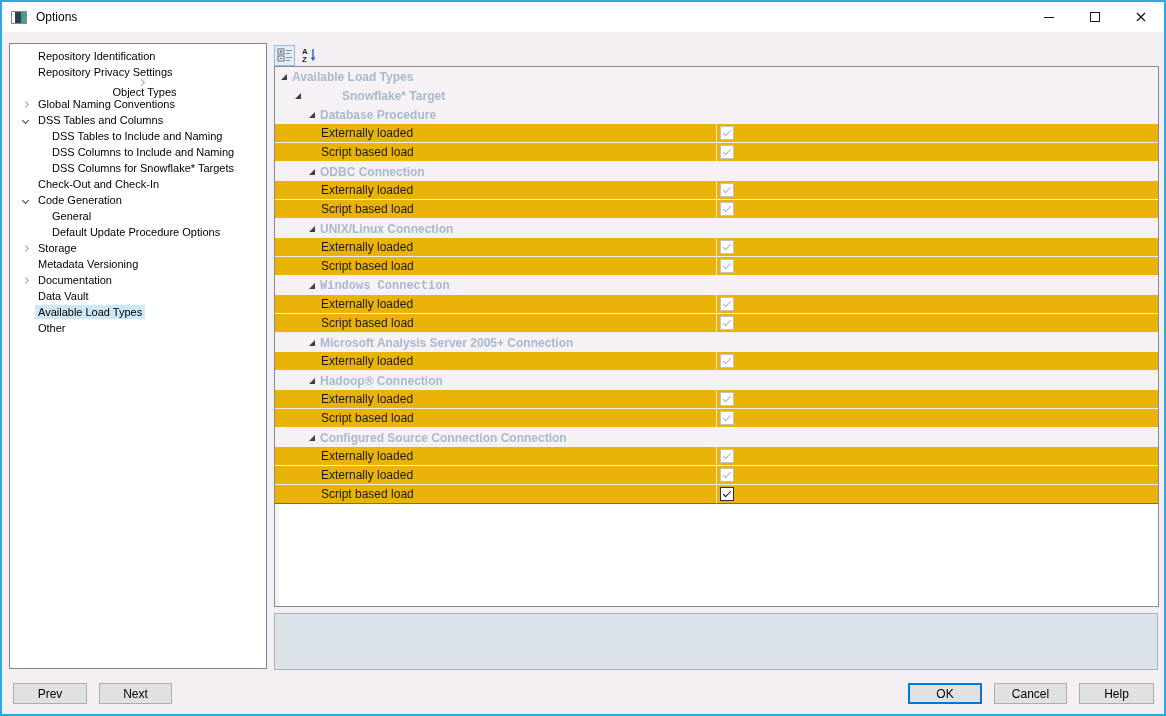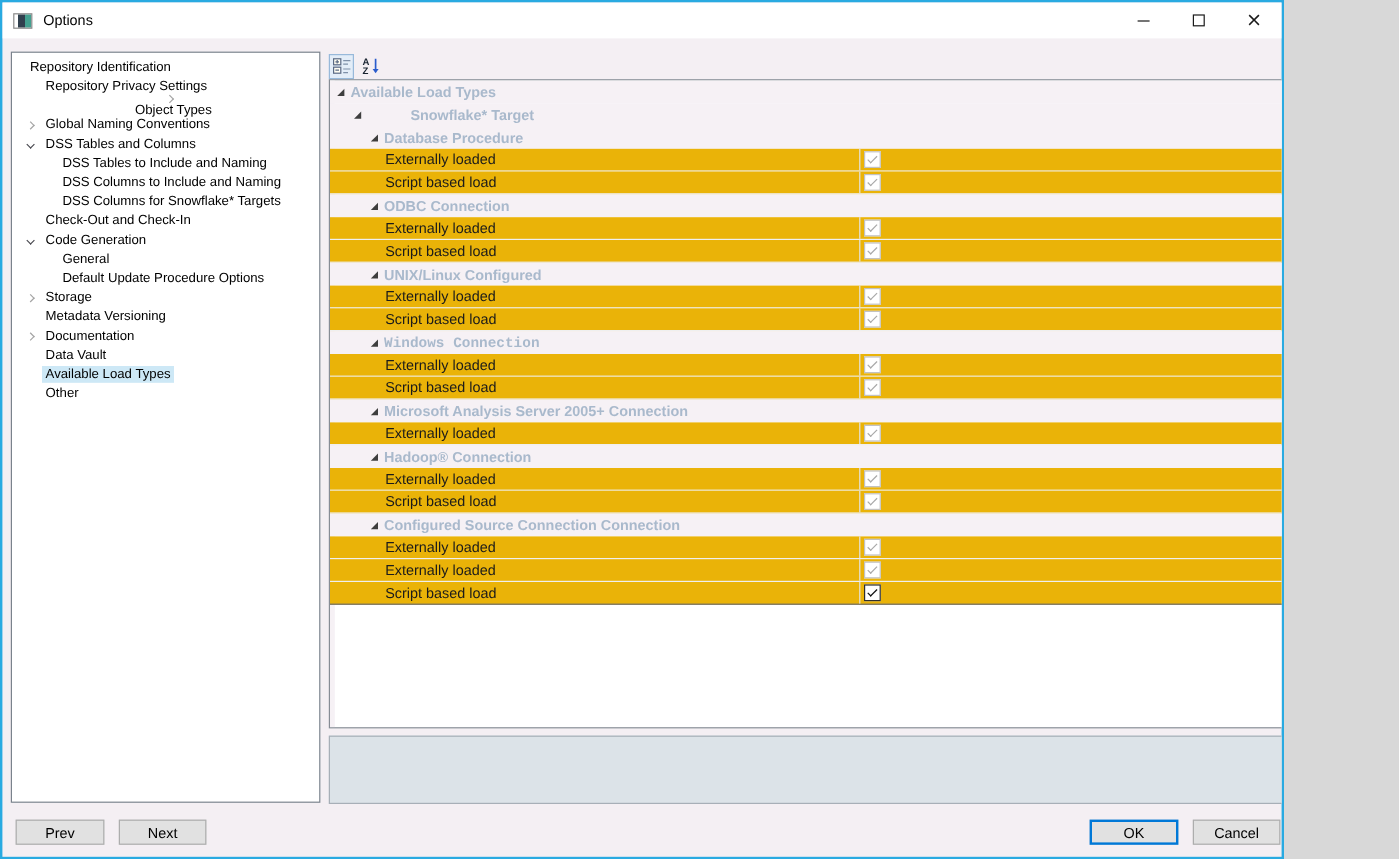--- a/index.html
+++ b/index.html
@@ -1,18 +1,18 @@
 <!DOCTYPE html>
 <html><head>
 <meta charset="utf-8">
 <style>
   html,body{margin:0;padding:0;background:#d8d8d8;}
   *{box-sizing:border-box;}
   .window{
-    position:relative;width:1070px;height:716px;
+    position:relative;width:1166px;height:716px;
     border:2px solid #29aae1;background:#f4eff3;
     font-family:"Liberation Sans",sans-serif;overflow:hidden;
   }
   
   .titlebar{position:absolute;left:0;top:0;right:0;height:30px;background:#ffffff;display:flex;align-items:center;}
   .app-icon{width:16px;height:13px;margin-left:9px;border:1px solid #8a8a8a;
     background:linear-gradient(90deg,#ffffff 0 3px,#31404e 3px 9px,#43a08f 9px 16px);}
   .title-text{margin-left:9px;font-size:12px;color:#000;}
   .tb-controls{margin-left:auto;display:flex;height:100%;}
   .tb-btn{width:46px;height:100%;display:flex;align-items:center;justify-content:center;background:transparent;border:0;padding:0;cursor:default;}
@@ -71,21 +71,21 @@
       <button class="tb-btn">
           <span class="glyph-max"></span>
         </button>
       <button class="tb-btn">
           <span class="glyph-close">×</span>
         </button>
     </div>
   </div>
 
   <div class="tree-panel" id="tree">
-      <div class="tree-item" style="">
+      <div class="tree-item" style="padding-left: 13px;">
         <span class="chev-spacer"></span>
         <span class="tree-label">Repository Identification</span>
       </div>
       <div class="tree-item" style="padding-left: 13px;">
         <span class="chev-spacer"></span>
         <span class="tree-label">Repository Privacy Settings</span>
       </div>
       <div class="tree-item" style="padding-left: 13px; flex-direction: column;">
         <span class="chev collapsed"></span>
         <span class="tree-label">Object Types</span>
@@ -217,21 +217,21 @@
       </div>
       <div class="grow prop">
         <span>Script based load</span>
         <span class="vdiv"></span>
         <span class="cbx">
           <i></i>
         </span>
       </div>
       <div class="grow cat" style="padding-left: 34px;">
         <span class="tri"></span>
-        <span>UNIX/Linux Configured</span>
+        <span>UNIX/Linux Connection</span>
       </div>
       <div class="grow prop">
         <span>Externally loaded</span>
         <span class="vdiv"></span>
         <span class="cbx">
           <i></i>
         </span>
       </div>
       <div class="grow prop">
         <span>Script based load</span>

